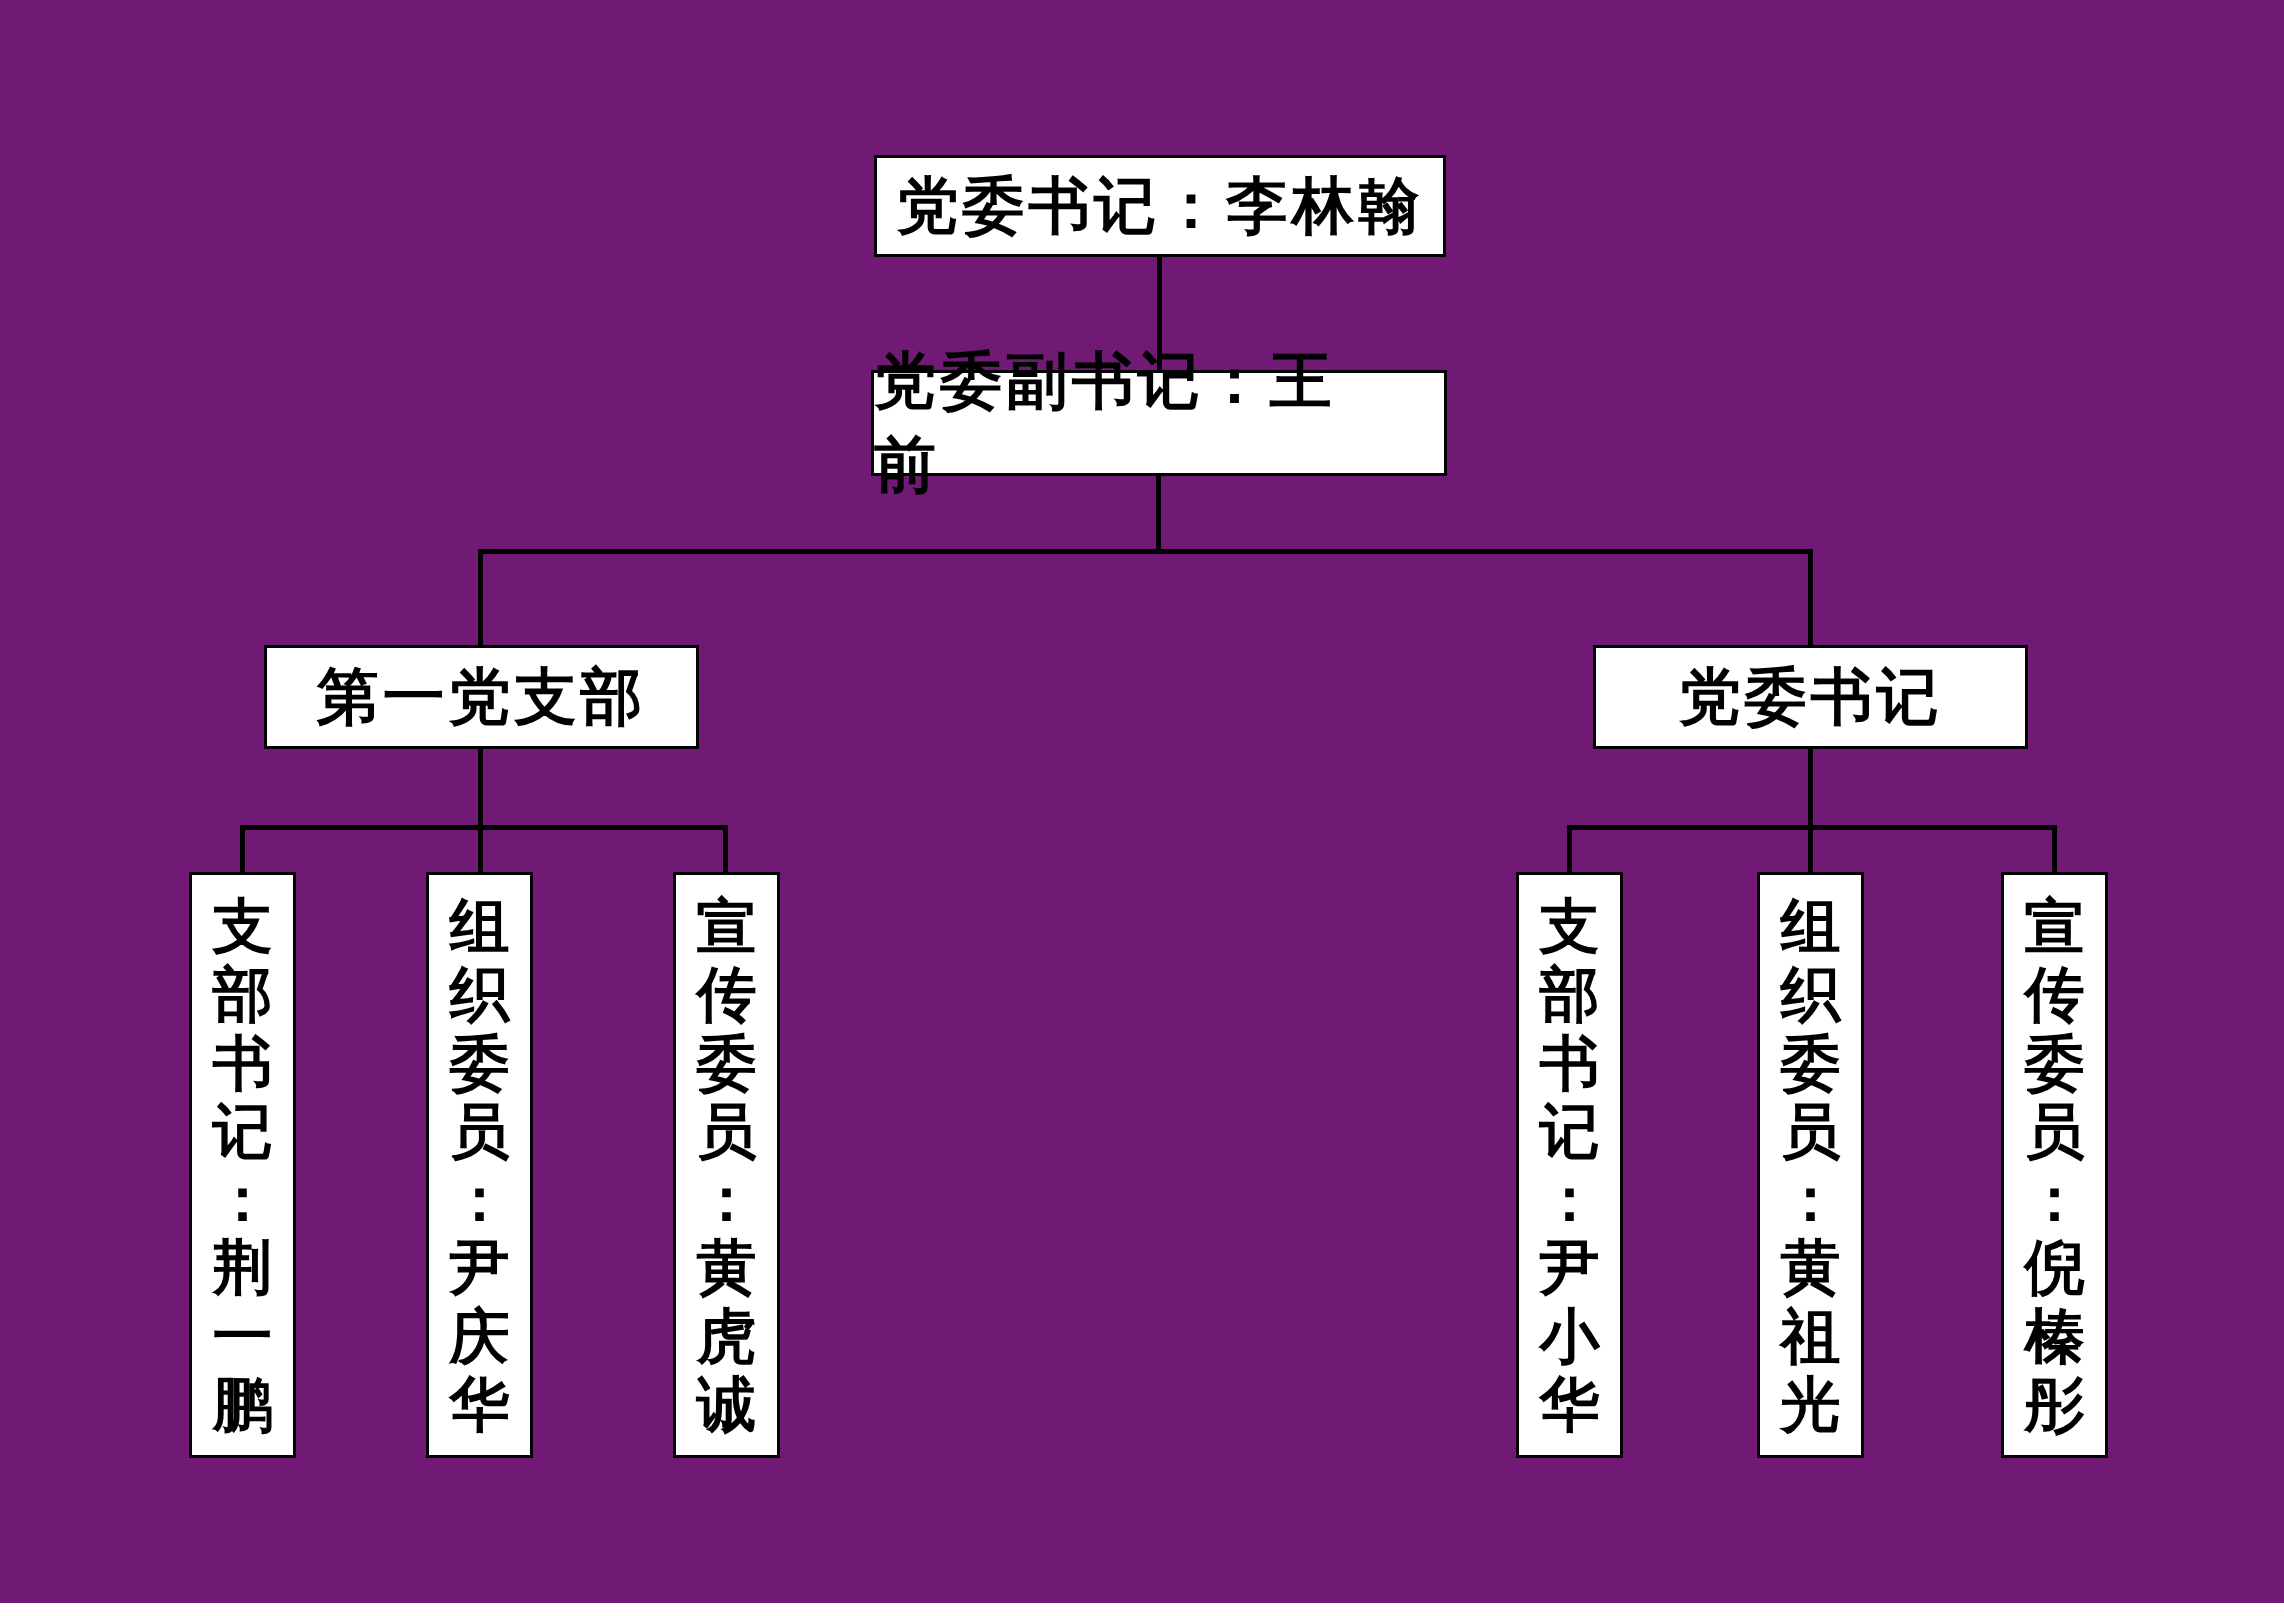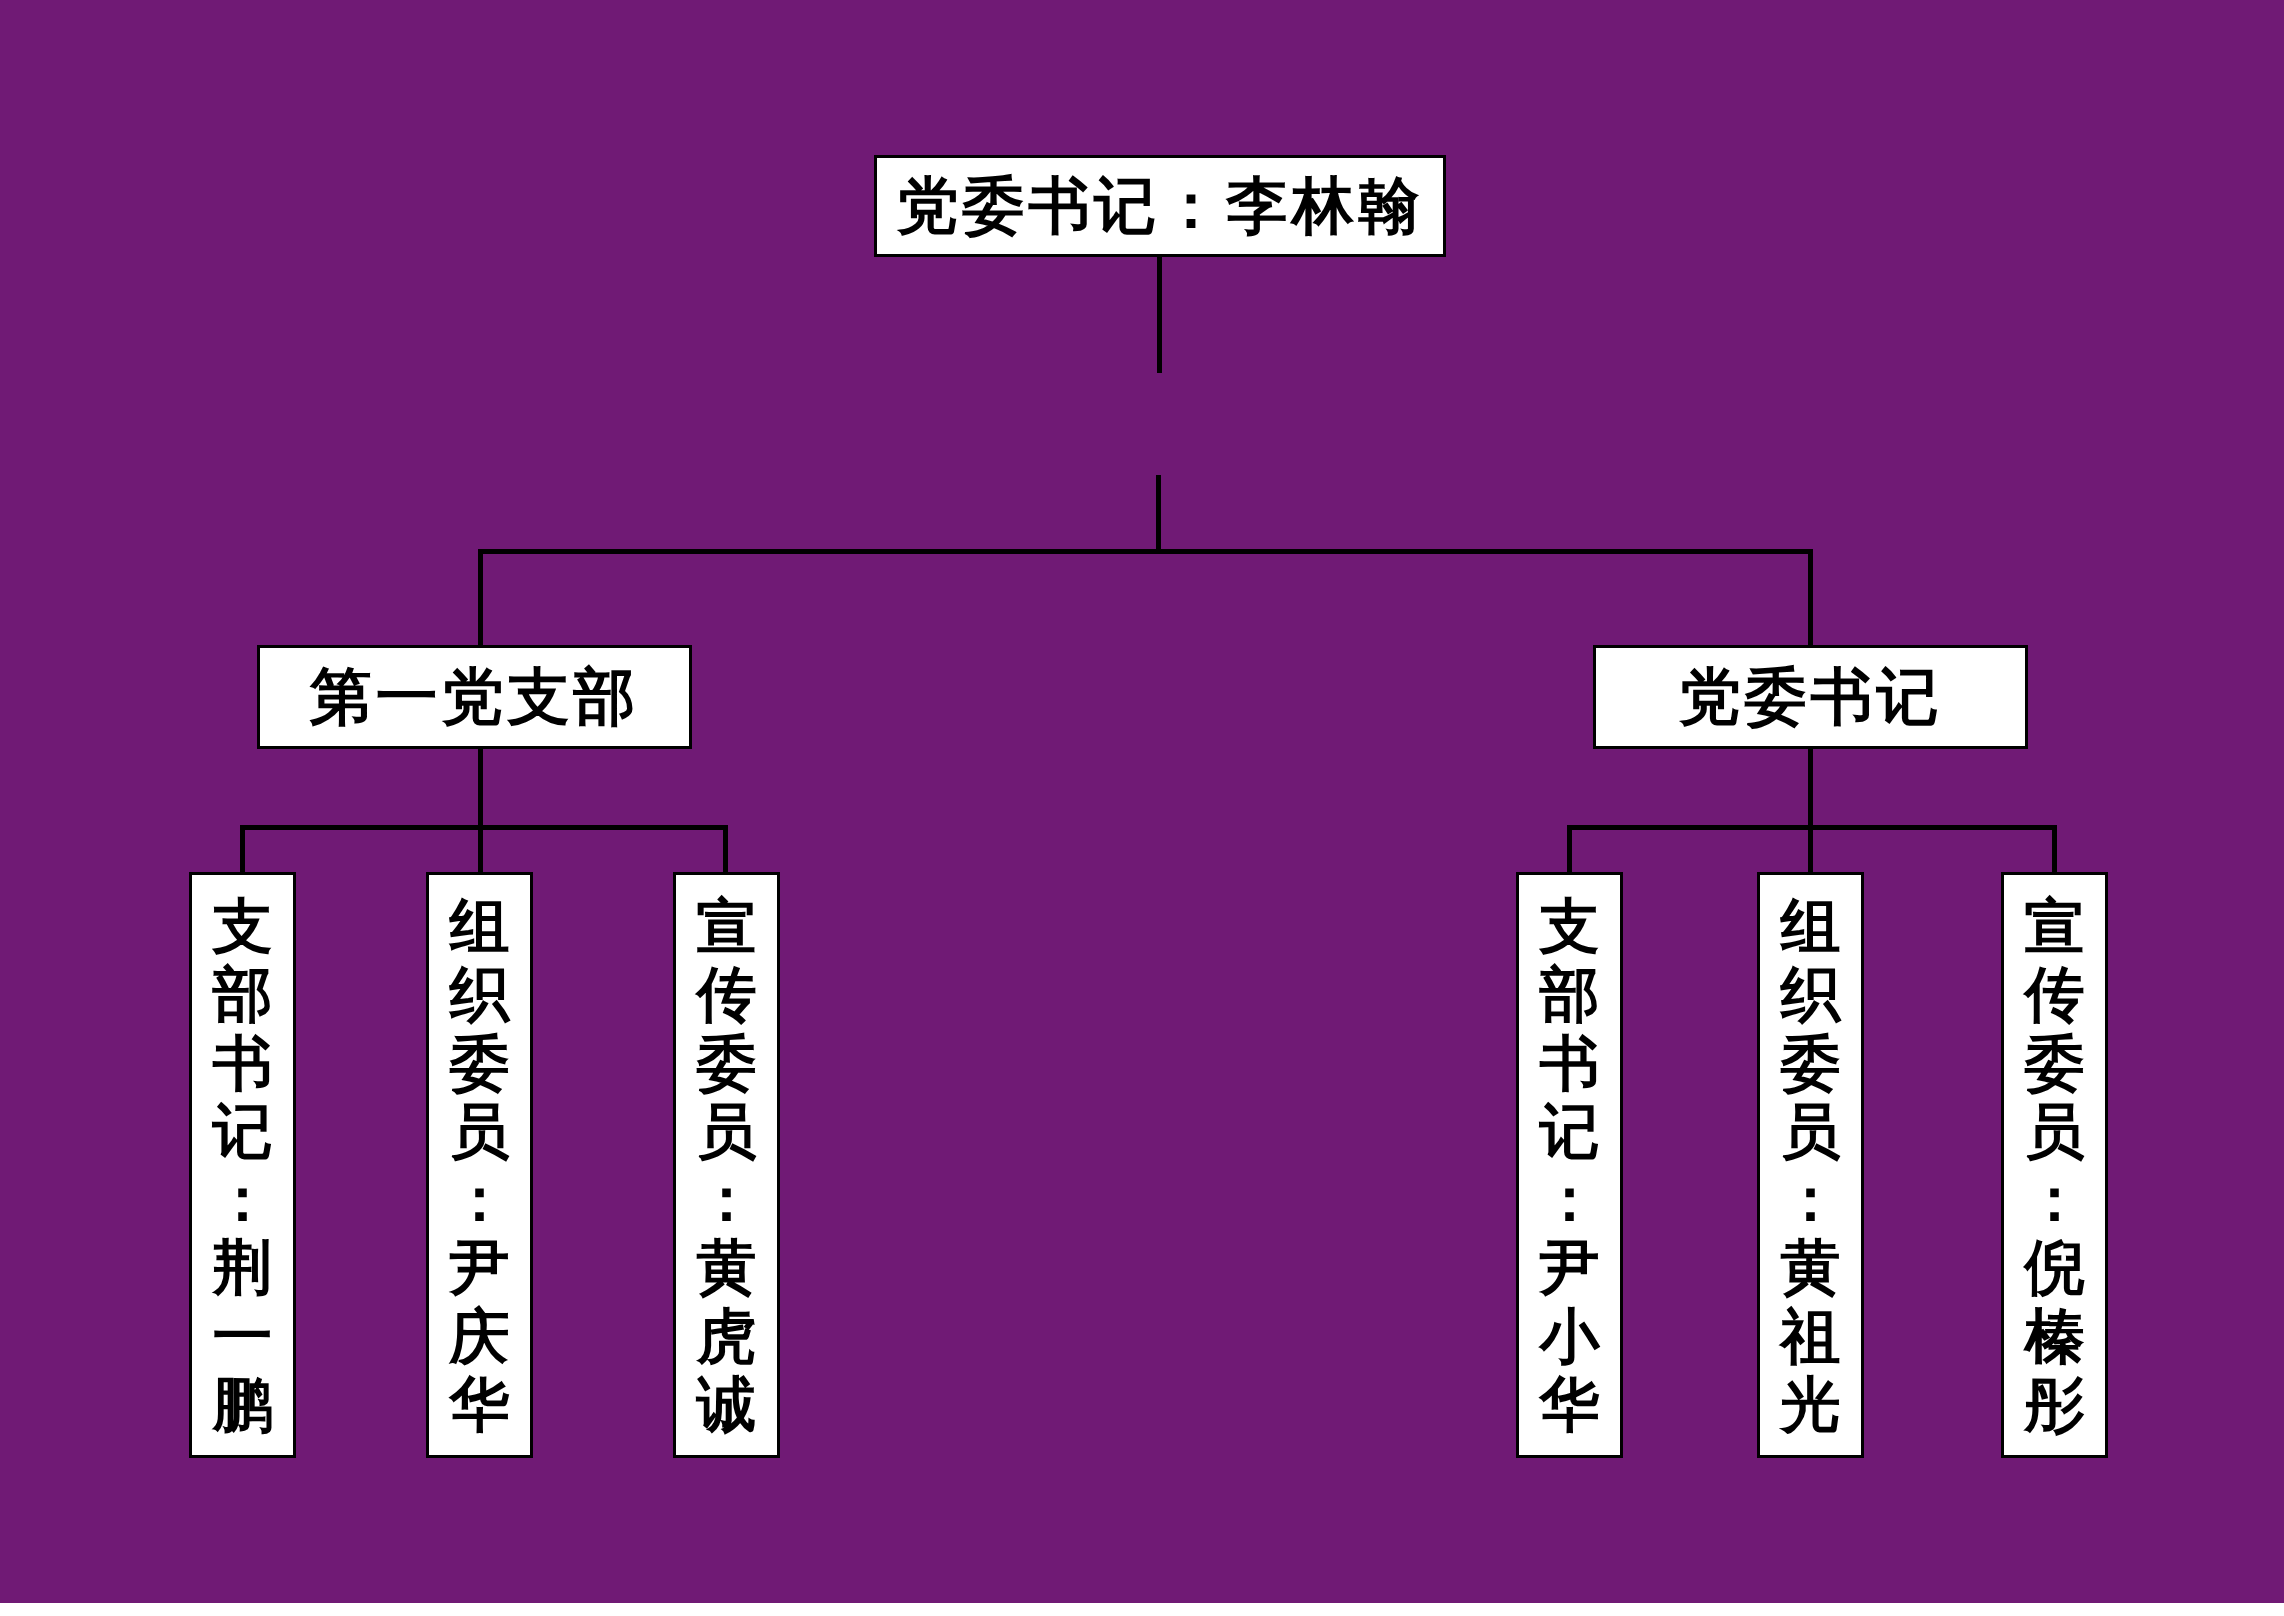--- a/index.html
+++ b/index.html
@@ -41,21 +41,21 @@
     line-height: 1;
     height: 63px;
     display: flex;
     align-items: center;
     justify-content: center;
   }
 
   
   #n-secretary { left: 874px; top: 155px;  width: 572px; height: 102px; }
   #n-deputy    { left: 871px; top: 370px;  width: 576px; height: 106px; }
-  #n-branch1   { left: 257px;  top: 645px;  width: 435px; height: 104px; }
+  #n-branch1   { left: 264px;  top: 645px;  width: 435px; height: 104px; }
   #n-branch2   { left: 1593px; top: 645px;  width: 435px; height: 104px; }
 
   #n-l1 { left: 189px;  top: 872px; width: 107px; height: 586px; }
   #n-l2 { left: 426px;  top: 872px; width: 107px; height: 586px; }
   #n-l3 { left: 673px; top: 872px; width: 107px; height: 586px; }
   #n-r1 { left: 1516px; top: 872px; width: 107px; height: 586px; }
   #n-r2 { left: 1757px; top: 872px; width: 107px; height: 586px; }
   #n-r3 { left: 2001px; top: 872px; width: 107px; height: 586px; }
 
   
@@ -91,20 +91,21 @@
   <div class="line" id="c-rail2"></div>
   <div class="line" id="c-dropL1"></div>
   <div class="line" id="c-dropL3"></div>
   <div class="line" id="c-v4"></div>
   <div class="line" id="c-rail3"></div>
   <div class="line" id="c-dropR1"></div>
   <div class="line" id="c-dropR3"></div>
 
   <div class="node hnode" id="n-secretary">党委书记：李林翰</div>
 
+  <div class="node hnode" id="n-deputy">党委副书记：王　前</div>
 
   <div class="node hnode" id="n-branch1">第一党支部</div>
 
   <div class="node hnode" id="n-branch2">党委书记</div>
 
   <div class="node vnode" id="n-l1">
       <div class="vchar">支</div>
       <div class="vchar">部</div>
       <div class="vchar">书</div>
       <div class="vchar">记</div>

